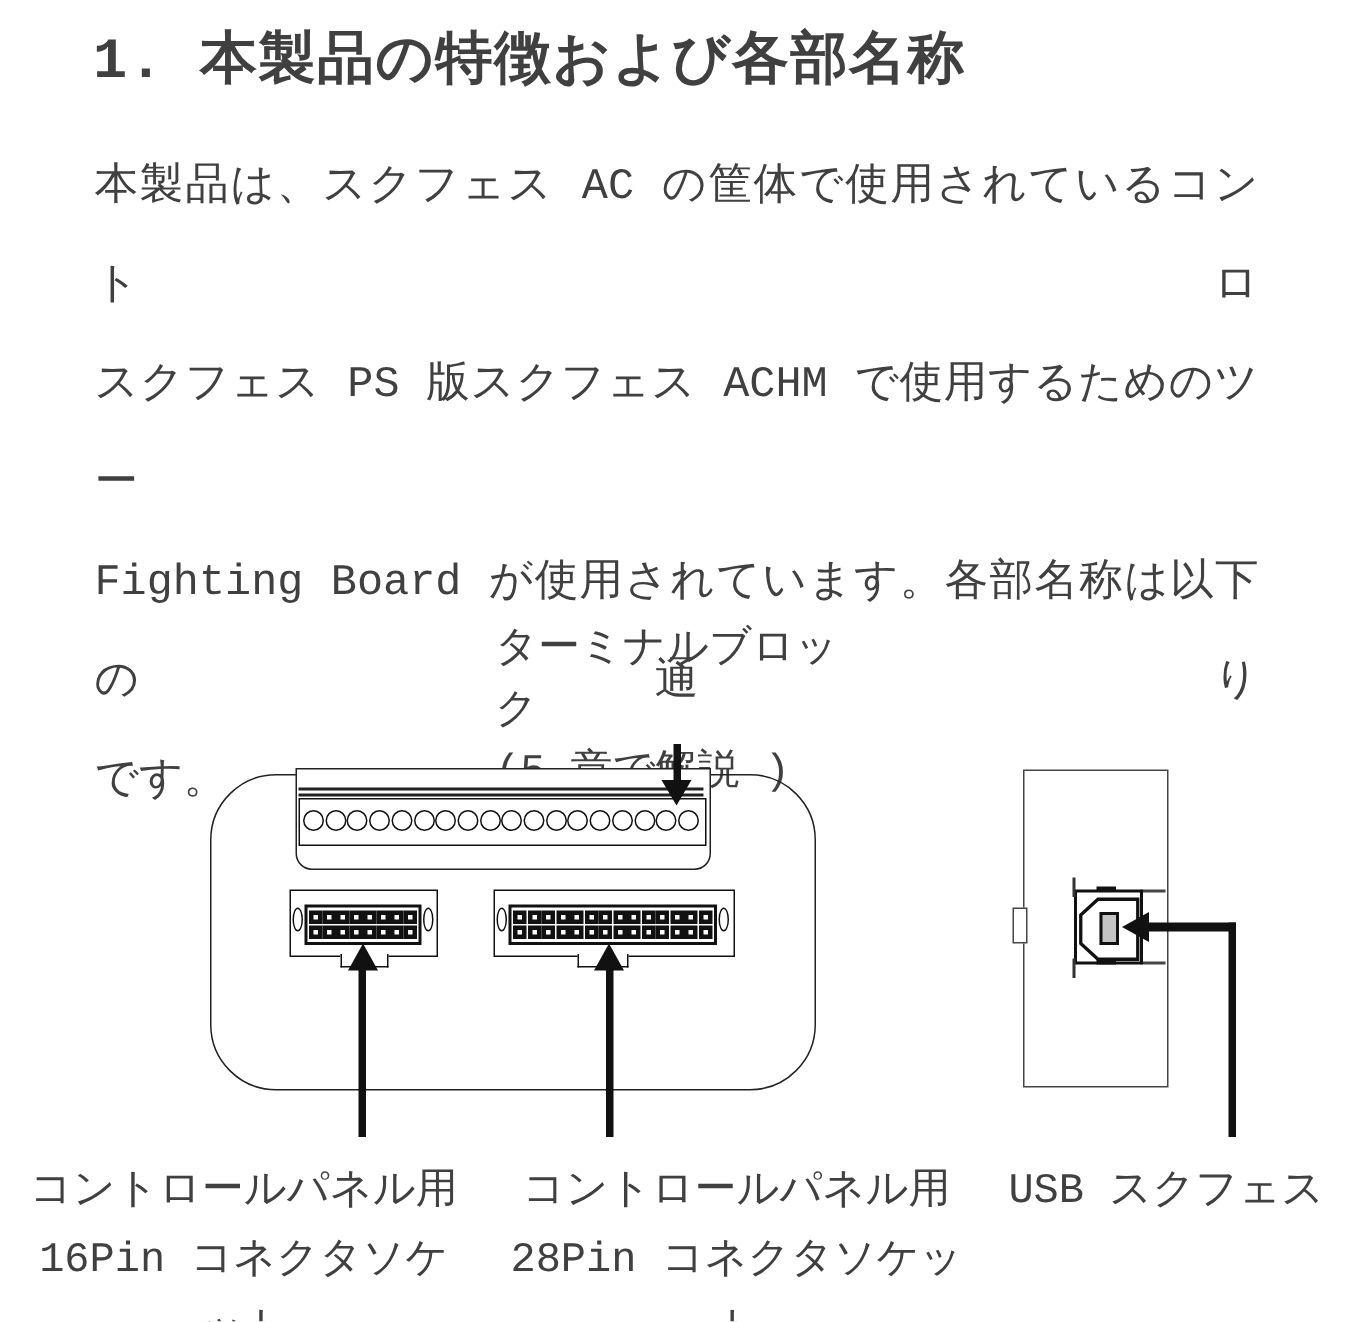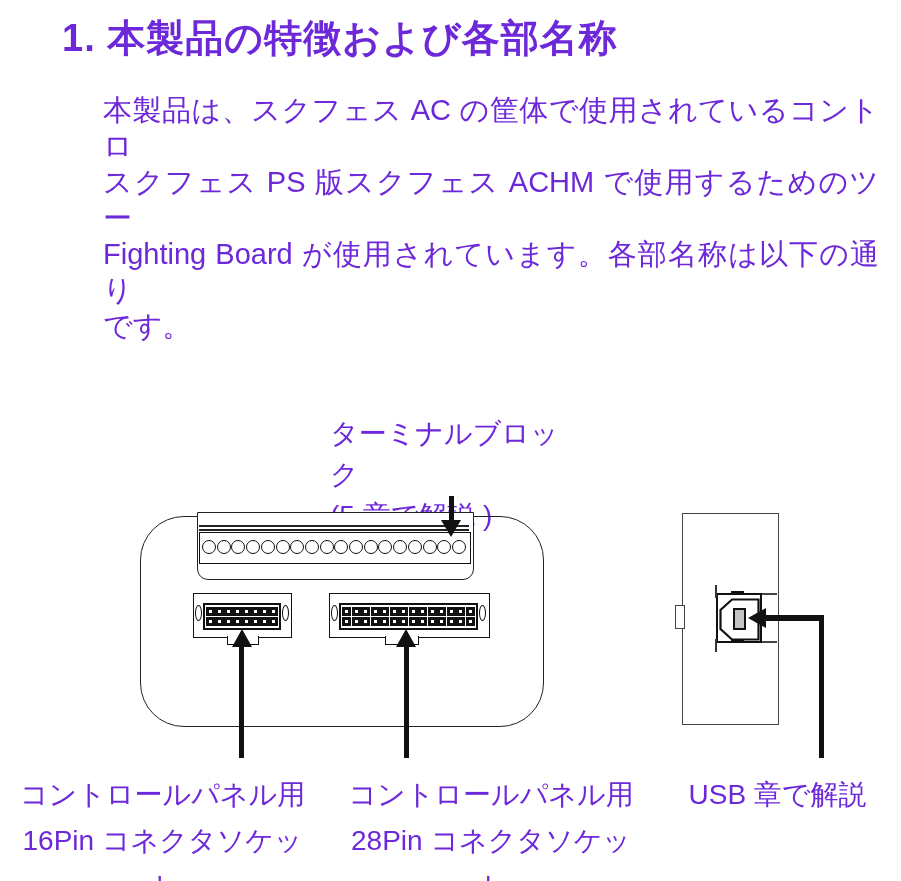--- a/index.html
+++ b/index.html
@@ -1,22 +1,22 @@
 <!DOCTYPE html>
 <html><head>
 <meta charset="utf-8">
 <style>
   html,body{margin:0;padding:0;background:#ffffff;}
   .canvas{position:relative;width:901px;height:881px;background:#fff;overflow:hidden;
-          font-family:Liberation Sans, sans-serif;color:#6d28d9;}
+          font-family:Liberation Mono, monospace;color:#404040;}
   .abs{position:absolute;}
 
   
   .title{left:62px;top:13px;font-size:38px;font-weight:900;letter-spacing:1px;white-space:nowrap;}
-  .para{left:63px;top:92px;width:776px;font-size:29px;line-height:36px;margin-left:40px;}
+  .para{left:63px;top:92px;width:776px;font-size:29px;line-height:66px;}
   .pline{white-space:nowrap;}
   .pline.just{white-space:normal;text-align:justify;text-align-last:justify;}
   .term-label{left:330px;top:413px;width:240px;font-size:28px;line-height:41px;}
   .view-tag{background:#d3d6d8;display:flex;align-items:center;justify-content:center;
             font-size:30px;letter-spacing:2px;}
   .tag-top{left:102px;top:445px;width:104px;height:51px;}
   .tag-side{left:615px;top:443px;width:108px;height:53px;}
   .blabel{top:772px;text-align:center;font-size:28px;line-height:46px;}
   .blabel-16{left:15px;width:295px;}
   .blabel-28{left:340px;width:302px;}
@@ -192,16 +192,16 @@
 
   <div class="abs blabel blabel-16">
     <div>コントロールパネル用</div>
     <div>16Pin コネクタソケット</div>
   </div>
   <div class="abs blabel blabel-28">
     <div>コントロールパネル用</div>
     <div>28Pin コネクタソケット</div>
   </div>
   <div class="abs blabel blabel-usb">
-    <div>USB 章で解説</div>
+    <div>USB スクフェス</div>
   </div>
 
 </div>
 
 </body></html>

